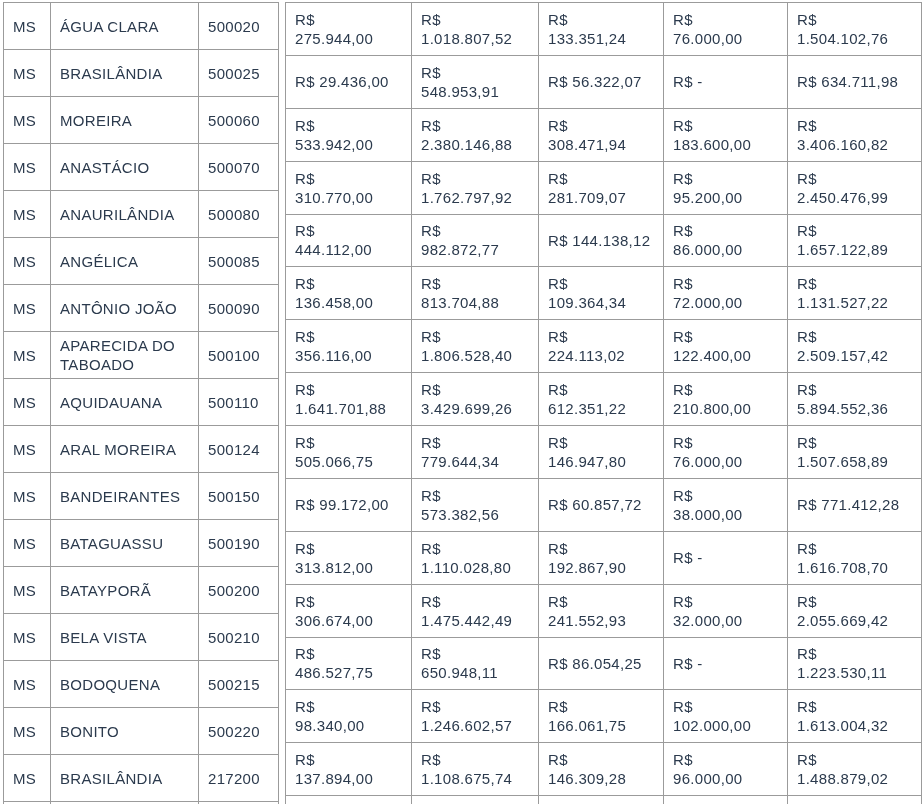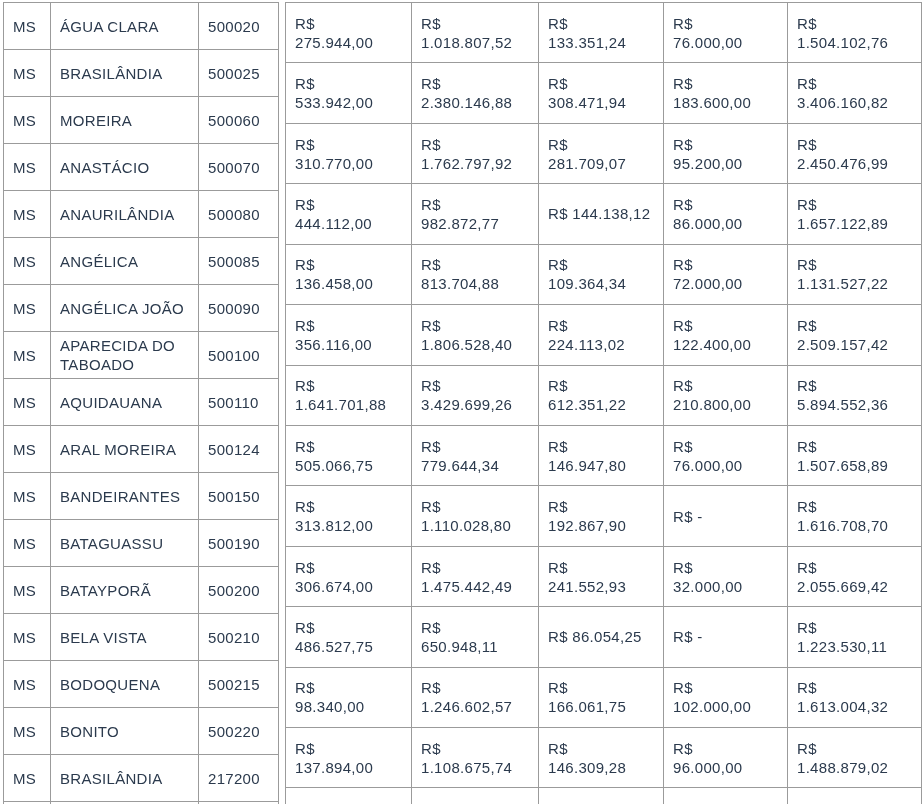--- a/index.html
+++ b/index.html
@@ -69,21 +69,21 @@
           <td>ANAURILÂNDIA</td>
           <td>500080</td>
         </tr>
         <tr>
           <td>MS</td>
           <td>ANGÉLICA</td>
           <td>500085</td>
         </tr>
         <tr>
           <td>MS</td>
-          <td>ANGÉLICA JOÃO</td>
+          <td>ANTÔNIO JOÃO</td>
           <td>500090</td>
         </tr>
         <tr>
           <td>MS</td>
           <td>APARECIDA DO
 TABOADO</td>
           <td>500100</td>
         </tr>
         <tr>
           <td>MS</td>
@@ -152,20 +152,28 @@
           <td>R$
 1.018.807,52</td>
           <td>R$
 133.351,24</td>
           <td>R$
 76.000,00</td>
           <td>R$
 1.504.102,76</td>
         </tr>
         <tr>
+          <td>R$ 29.436,00</td>
+          <td>R$
+548.953,91</td>
+          <td>R$ 56.322,07</td>
+          <td>R$ -</td>
+          <td>R$ 634.711,98</td>
+        </tr>
+        <tr>
           <td>R$
 533.942,00</td>
           <td>R$
 2.380.146,88</td>
           <td>R$
 308.471,94</td>
           <td>R$
 183.600,00</td>
           <td>R$
 3.406.160,82</td>
@@ -233,20 +241,29 @@
           <td>R$
 505.066,75</td>
           <td>R$
 779.644,34</td>
           <td>R$
 146.947,80</td>
           <td>R$
 76.000,00</td>
           <td>R$
 1.507.658,89</td>
+        </tr>
+        <tr>
+          <td>R$ 99.172,00</td>
+          <td>R$
+573.382,56</td>
+          <td>R$ 60.857,72</td>
+          <td>R$
+38.000,00</td>
+          <td>R$ 771.412,28</td>
         </tr>
         <tr>
           <td>R$
 313.812,00</td>
           <td>R$
 1.110.028,80</td>
           <td>R$
 192.867,90</td>
           <td>R$ -</td>
           <td>R$

